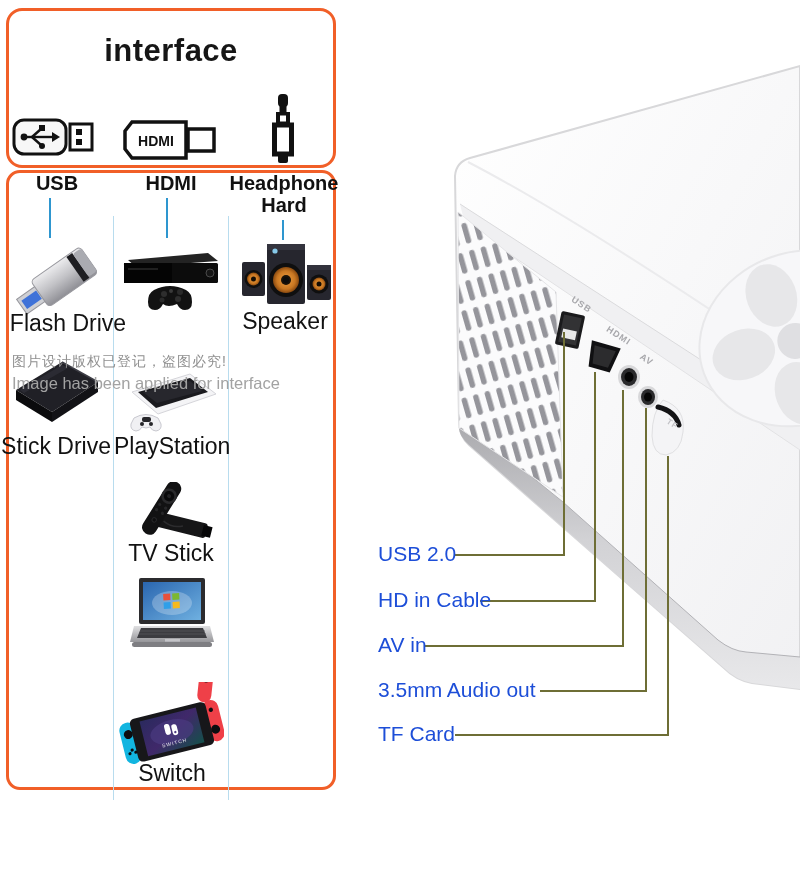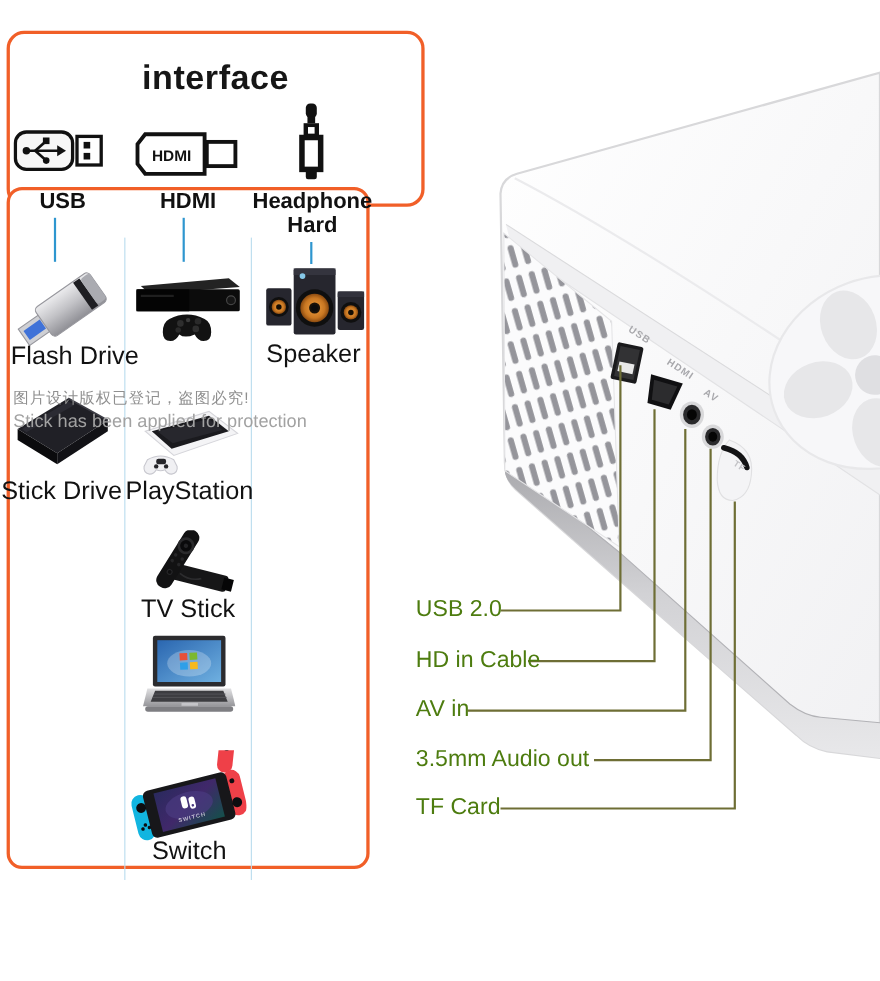--- a/index.html
+++ b/index.html
@@ -5,32 +5,32 @@
   html,body{margin:0;padding:0;background:#ffffff;}
   .stage{position:relative;width:800px;height:892px;overflow:hidden;background:#ffffff;
          font-family:"Liberation Sans", sans-serif;color:#141414;}
   .abs{position:absolute;}
   .obox{border:3px solid #f15f28;border-radius:16px;box-sizing:border-box;background:#ffffff;}
   .iface-title{font-size:31px;font-weight:700;letter-spacing:.5px;text-align:center;color:#161616;}
   .colhdr{font-size:20px;font-weight:700;text-align:center;color:#111;}
   .tick{width:2px;background:#2e96cf;}
   .divline{width:1px;background:#b8dcee;}
   .devlabel{font-size:23px;font-weight:400;text-align:center;color:#121212;white-space:nowrap;}
-  .callout{font-size:21px;font-weight:400;color:#4d7c0f;white-space:nowrap;}
+  .callout{font-size:21px;font-weight:400;color:#1d4ed8;white-space:nowrap;}
   .wm{line-height:22px;white-space:nowrap;}
   .wm .l1{font-size:17px;color:#9c9c9c;}
   .wm .l2{font-size:14px;color:#8f8f8f;letter-spacing:1px;}
   .wm .l3{font-size:16.5px;color:#a2a2a2;}
 </style>
 </head>
 <body>
 
 <div class="stage">
 
-  <div class="abs obox" style="left:6px;top:8px;width:380px;height:160px;margin-top:20px;">
+  <div class="abs obox" style="left:6px;top:8px;width:330px;height:160px;">
     <div class="iface-title" style="margin-top:22px;">interface</div>
   </div>
 
   <svg class="abs" style="left:12px;top:114px;" width="82" height="46" viewBox="0 0 82 46">
     <rect x="2" y="6" width="52" height="34" rx="10" fill="#f7f7f7" stroke="#111" stroke-width="3"></rect>
     <g stroke="#111" stroke-width="2.4" fill="none">
       <line x1="11" y1="23" x2="42" y2="23"></line>
       <line x1="20" y1="23" x2="29" y2="15"></line>
       <line x1="20" y1="23" x2="29" y2="31"></line>
     </g>
@@ -144,21 +144,21 @@
     <polygon points="25,30 72,19 84,29 39,41" fill="#27272d"></polygon>
     <path d="M16,56 q12,-7 24,0 l3,6 q1,6 -5,7 q-4,0 -6,-4 q-4,2 -8,0 q-2,4 -6,4 q-6,-1 -5,-7 z" fill="#f0f0f3" stroke="#c8c8cf"></path>
     <rect x="24" y="55" width="9" height="5" rx="2" fill="#26262a"></rect>
     <circle cx="24" cy="62" r="2" fill="#26262a"></circle>
       <circle cx="33" cy="62" r="2" fill="#26262a"></circle>
   </svg>
   <div class="abs devlabel" style="left:114px;top:433px;width:114px;">PlayStation</div>
 
   <div class="abs wm" style="left:12px;top:350px;z-index:5;">
     <div class="l2">图片设计版权已登记，盗图必究!</div>
-    <div class="l3">Stick has been applied for protection</div>
+    <div class="l3">Image has been applied for interface</div>
   </div>
 
   <svg class="abs" style="left:125px;top:482px;" width="92" height="64" viewBox="0 0 92 64">
     <g transform="rotate(14 58 44)">
       <rect x="26" y="36" width="56" height="15" rx="3" fill="#161617"></rect>
       <rect x="78" y="38" width="9" height="11" fill="#060607"></rect>
       <path d="M38,44 q10,5 20,0" stroke="#2c2c2e" stroke-width="1.5" fill="none"></path>
     </g>
     <g transform="rotate(32 36 28)">
       <rect x="28" y="-4" width="15" height="60" rx="7" fill="#121213"></rect>

